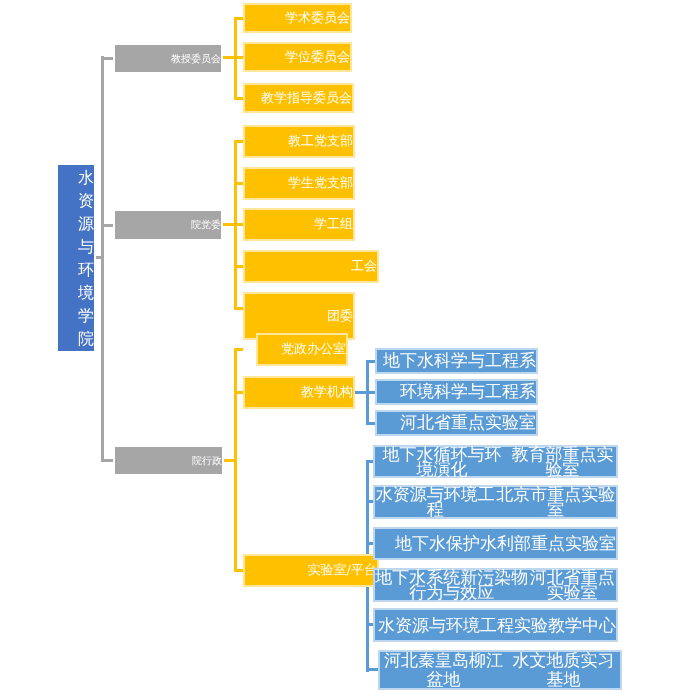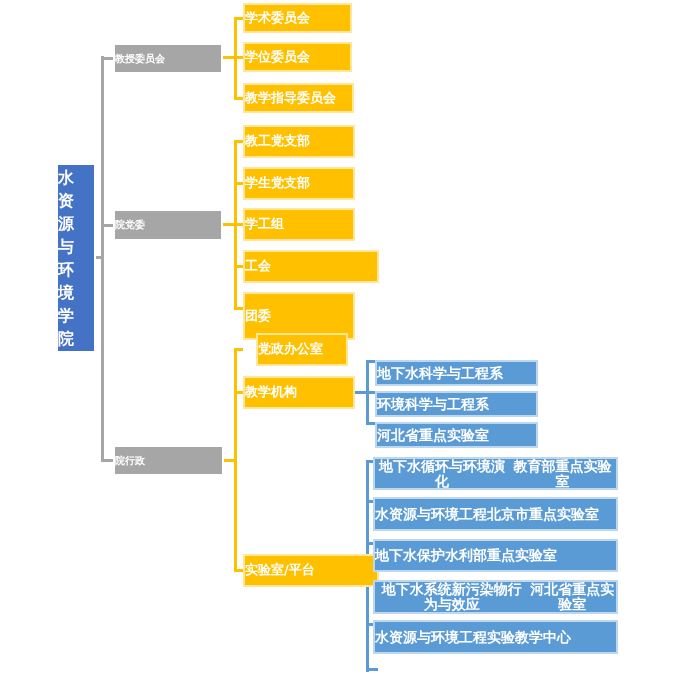--- a/index.html
+++ b/index.html
@@ -1,28 +1,28 @@
 <!DOCTYPE html>
 <html><head>
 <meta charset="utf-8">
 <style>
   html,body{margin:0;padding:0;background:#fff;}
   .canvas{
     position:relative;width:676px;height:700px;background:#ffffff;overflow:hidden;
     font-family:"DejaVu Sans","Liberation Sans",sans-serif;
   }
   .box{
-    position:absolute;box-sizing:border-box;display:flex;align-items:center;justify-content:flex-start;
-    color:#fff;font-weight:bold;text-align:center;line-height:1.15;
+    position:absolute;box-sizing:border-box;display:flex;align-items:center;justify-content:flex-end;
+    color:#fff;font-weight:normal;text-align:center;line-height:1.15;
   }
   .root{background:#4472C4;border:2px solid #ffffff;font-size:16px;}
   .root .vtext{width:1em;word-break:break-all;line-break:anywhere;line-height:23px;text-align:center;}
   .gray{background:#A6A6A6;border:2px solid #ffffff;font-size:10px;}
   .yellow{background:#FFC000;border:2px solid #FFE699;font-size:13px;}
-  .blue{background:#5B9BD5;border:2px solid #BDD7EE;font-size:14px;margin-top:12px;}
+  .blue{background:#5B9BD5;border:2px solid #BDD7EE;font-size:17px;}
   .lab{flex-direction:row;line-height:15px;}
   .lab-tall{line-height:19px;}
   .line{position:absolute;}
   .lgray{background:#A6A6A6;}
   .lyellow{background:#FFC000;}
   .lblue{background:#5B9BD5;}
 </style>
 </head>
 <body>
 
@@ -139,14 +139,18 @@
     <div>水利部重点实验室</div>
   </div>
   <div class="box blue lab" style="left:373px;top:568px;width:245px;height:34px">
     <div>地下水系统新污染物行为与效应</div>
     <div>河北省重点实验室</div>
   </div>
   <div class="box blue lab" style="left:373px;top:608px;width:245px;height:34px">
     <div>水资源与环境工程</div>
     <div>实验教学中心</div>
   </div>
+  <div class="box blue lab lab-tall" style="left:378px;top:650px;width:244px;height:40px">
+    <div>河北秦皇岛柳江盆地</div>
+    <div>水文地质实习基地</div>
+  </div>
 
 </div>
 
 </body></html>

